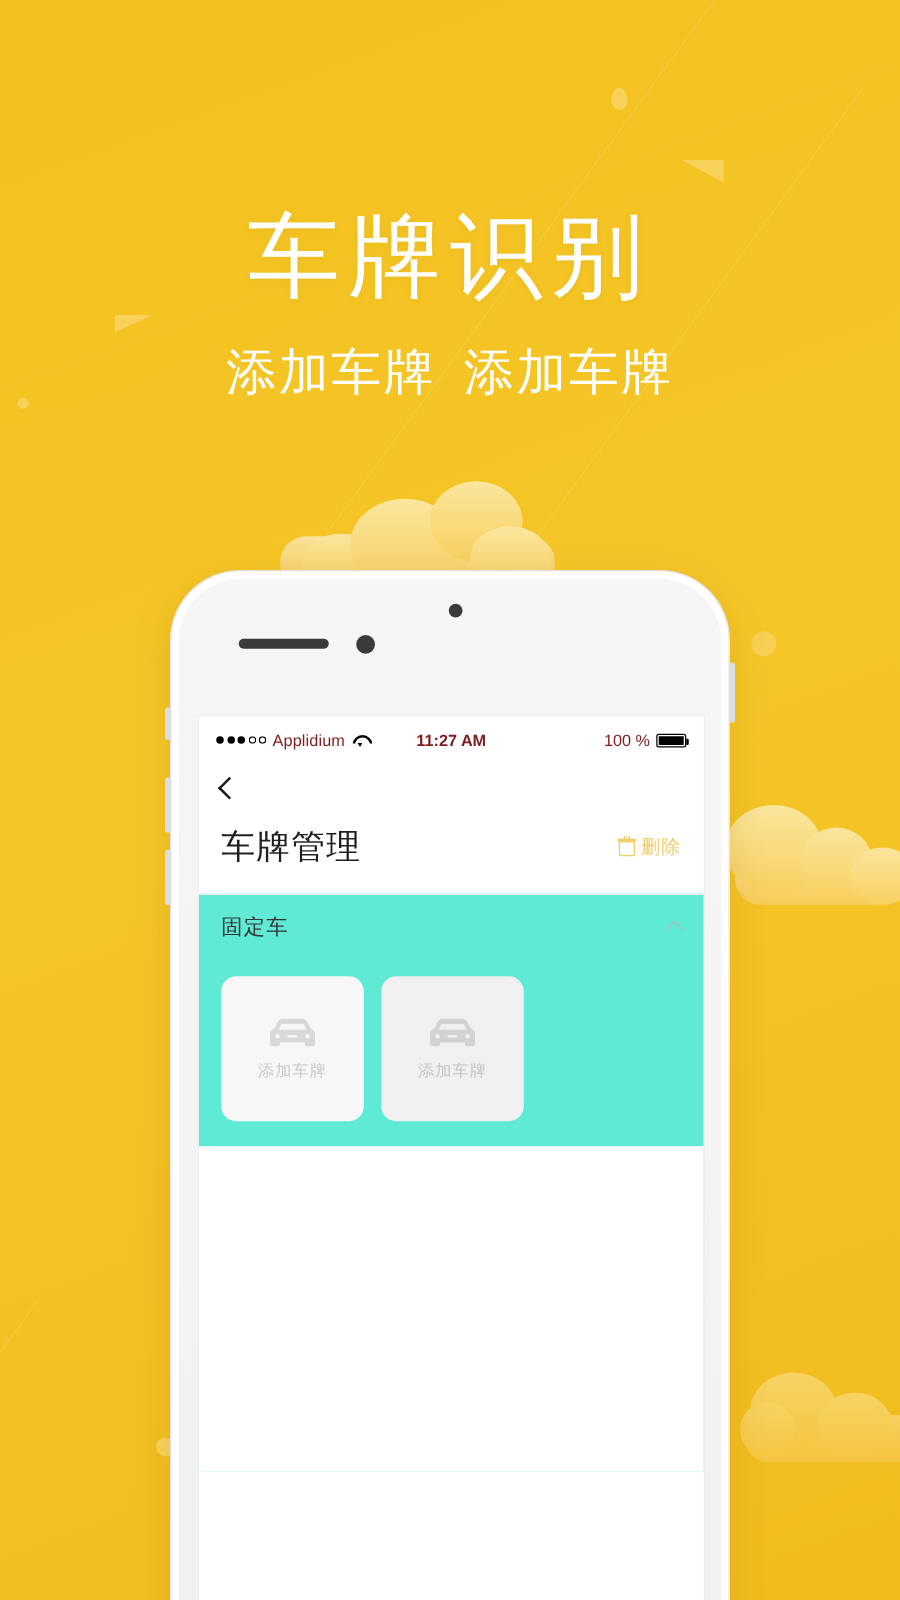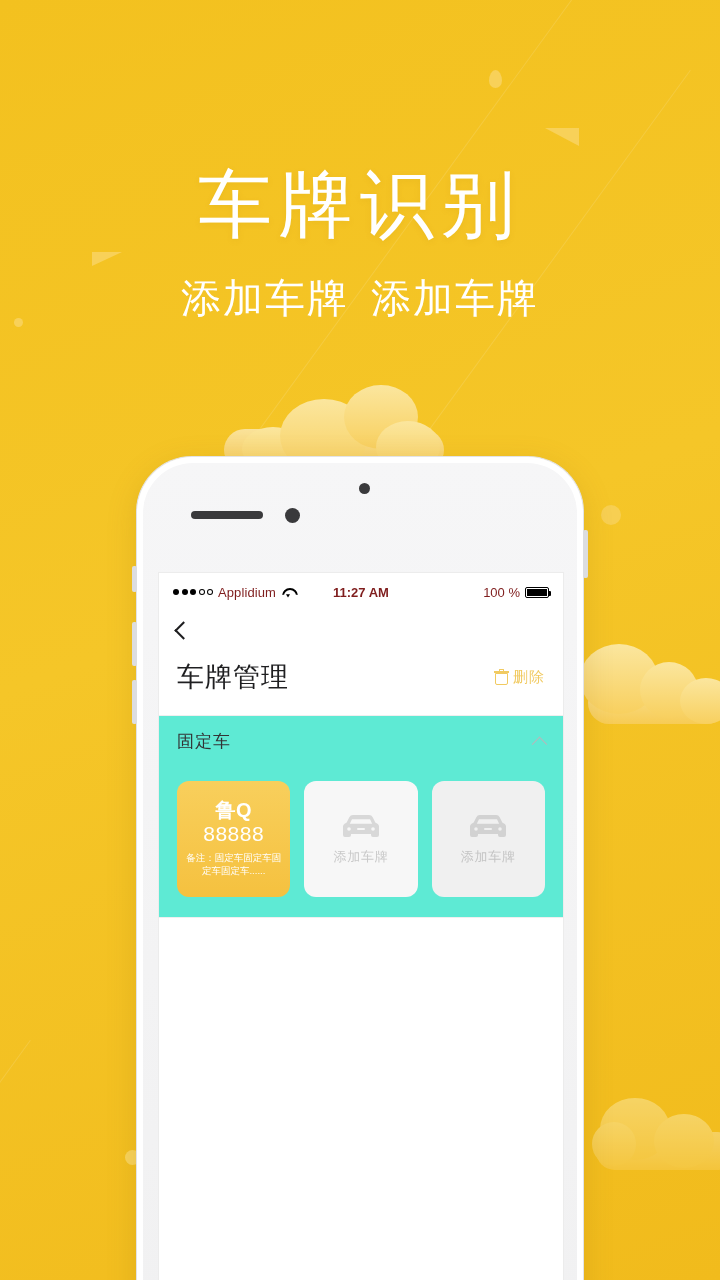--- a/index.html
+++ b/index.html
@@ -347,25 +347,20 @@
 
   <div class="screen-body">
 
     <div class="section-row first">
       <span class="section-label">固定车</span>
       <span class="chev up"></span>
     </div>
 
     <div class="plate-grid">
 
-      <div class="plate-card active">
-        <div class="plate-prov">鲁Q</div>
-        <div class="plate-num">88888</div>
-        <div class="plate-remark">备注：固定车固定车固定车固定车......</div>
-      </div>
 
       <div class="plate-card add-1">
         <svg class="car-icon" viewBox="0 0 44 26">
           <path d="M6 24h4a2 2 0 0 0 2-2v-1h20v1a2 2 0 0 0 2 2h4a2 2 0 0 0 2-2v-8.5c0-1.2-.6-2.2-1.6-2.8l-2.1-1.2-2.6-5.3A4 4 0 0 0 30.1 2H13.9a4 4 0 0 0-3.6 2.2L7.7 9.5l-2.1 1.2A3.2 3.2 0 0 0 4 13.5V22a2 2 0 0 0 2 2z" fill="#d8d8d8"></path>
           <path d="M13 6.2h18l2.2 4.6H10.8z" fill="#f7f7f7"></path>
           <circle cx="10" cy="16" r="1.8" fill="#f7f7f7"></circle>
           <circle cx="34" cy="16" r="1.8" fill="#f7f7f7"></circle>
           <rect x="18" y="15" width="8" height="2" rx="1" fill="#f7f7f7"></rect>
         </svg>
         <span class="add-label">添加车牌</span>

